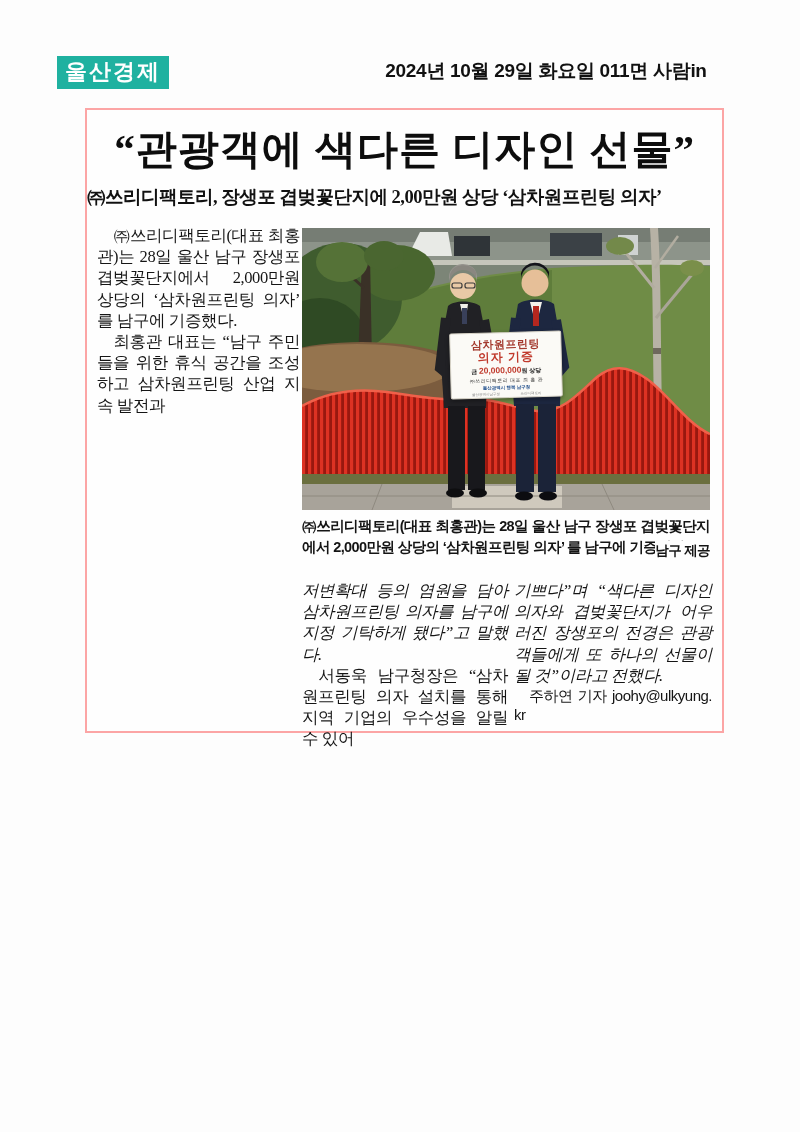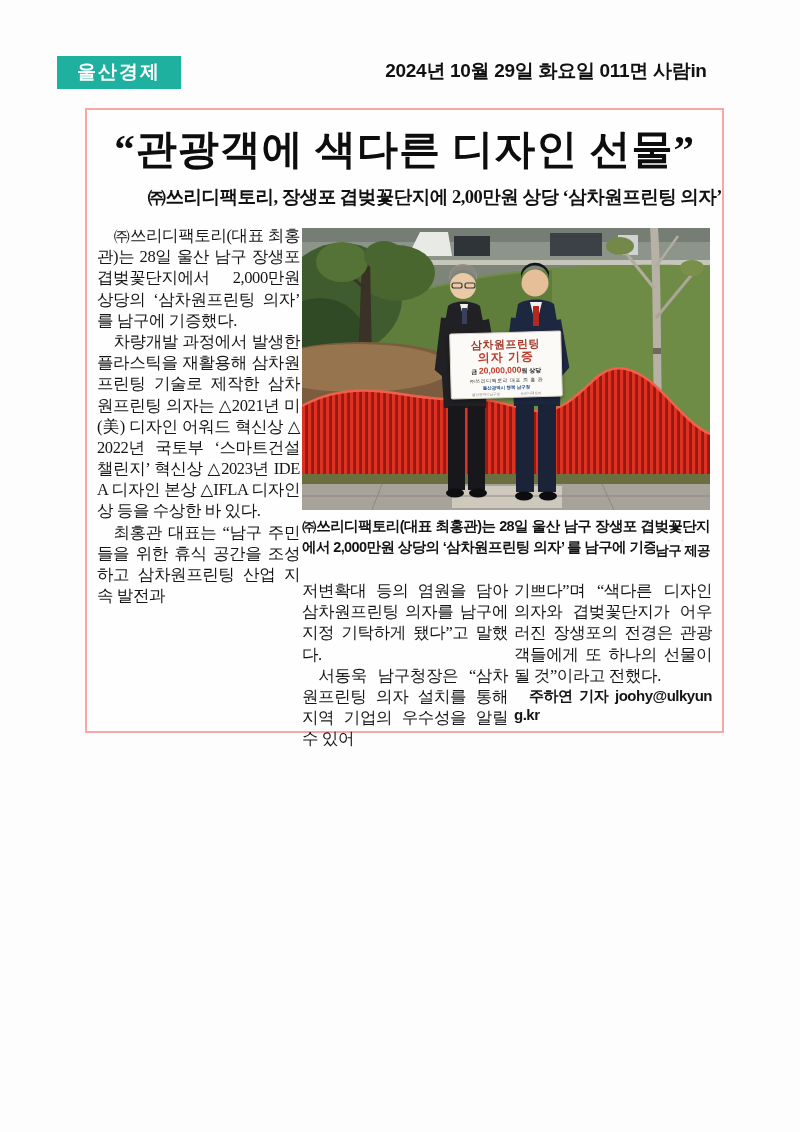--- a/index.html
+++ b/index.html
@@ -4,50 +4,50 @@
 <style>
   * { margin:0; padding:0; box-sizing:border-box; }
   html,body { background:#ffffff; }
   .page {
     position:relative; width:800px; height:1132px; margin:0 auto;
     background:#fdfdfd; overflow:hidden;
     font-family:"Liberation Serif","DejaVu Serif",serif; color:#1a1a1a;
   }
   
   .logo {
-    position:absolute; left:57px; top:56px; height:33px; padding:2px 20px 3px;
+    position:absolute; left:57px; top:56px; height:33px; padding:2px 8px 3px;
     background:#1fb1a0; color:#ffffff; font-family:"Liberation Sans","DejaVu Sans",sans-serif;
-    font-weight:bold; font-size:19px; letter-spacing:2px; line-height:28px;
+    font-weight:bold; font-size:22px; letter-spacing:2px; line-height:28px;
   }
   .dateline {
     position:absolute; right:54px; top:58px; width:400px; text-align:center;
     font-family:"Liberation Sans","DejaVu Sans",sans-serif; font-weight:bold;
     font-size:19px; color:#111; letter-spacing:-0.3px;
   }
   
   .article-box {
     position:absolute; left:85px; top:108px; width:639px; height:625px;
     border:2px solid #fca5a5; background:#fefefe;
   }
   .headline {
     position:absolute; left:0; top:12px; width:100%; text-align:center;
     font-weight:bold; font-size:41px; letter-spacing:1px; color:#0d0d0d;
   }
   .subheadline {
-    position:absolute; left:0; top:74px; width:100%; text-align:right;
+    position:absolute; left:0; top:74px; width:100%; text-align:left;
     font-weight:bold; font-size:18.5px; letter-spacing:-0.5px; color:#111;
   }
   .col { position:absolute; font-size:16.5px; line-height:1.285; text-align:justify;
          letter-spacing:-0.4px; word-break:break-all; color:#151515; }
   .col p { text-indent:1em; margin:0; }
-  .col p.cont { text-indent:0; }
+  .col p.cont { text-indent:0;font-style:italic; }
   .col1 { left:10px;  top:115px; width:203px; height:492px; }
   .col2 { left:215px; top:470px; width:206px; }
   .col3 { left:427px; top:470px; width:198px; }
-  .byline { font-family:"Liberation Sans","DejaVu Sans",sans-serif; font-weight:bold;
+  .byline { font-family:"Liberation Sans","DejaVu Sans",sans-serif; font-weight:normal;
             font-size:15px; letter-spacing:-0.5px; margin-top:9px; text-indent:0.6em; }
   
   .photo {
     position:absolute; left:215px; top:118px; width:408px; height:282px;
     background:#7c8577; overflow:hidden;
   }
   .photo svg { position:absolute; left:0; top:0; }
   .photo-sign {
     position:absolute; left:148px; top:104px; width:112px; height:66px;
     background:#fbfaf6; border:1px solid #d8d4c8; border-radius:2px;
@@ -82,21 +82,20 @@
   <div class="logo">울산경제</div>
   <div class="dateline">2024년 10월 29일 화요일 011면 사람in</div>
 
   <div class="article-box">
 
     <div class="headline">“관광객에 색다른 디자인 선물”</div>
     <div class="subheadline">㈜쓰리디팩토리, 장생포 겹벚꽃단지에 2,00만원 상당 ‘삼차원프린팅 의자’</div>
 
     <div class="col col1">
       <p>㈜쓰리디팩토리(대표 최홍관)는 28일 울산 남구 장생포 겹벚꽃단지에서 2,000만원 상당의 ‘삼차원프린팅 의자’ 를 남구에 기증했다.</p>
-      <p>차량개발 과정에서 발생한 플라스틱을 재활용해 삼차원프린팅 기술로 제작한 삼차원프린팅 의자는 △2021년 미(美) 디자인 어워드 혁신상 △2022년 국토부 ‘스마트건설 챌린지’ 혁신상 △2023년 IDEA 디자인 본상 △IFLA 디자인상 등을 수상한 바 있다.</p>
       <p>최홍관 대표는 “남구 주민들을 위한 휴식 공간을 조성하고 삼차원프린팅 산업 지속 발전과</p>
     </div>
 
     <div class="photo">
       <svg width="408" height="282" viewBox="0 0 408 282">
 
         <g>
           <rect x="0" y="0" width="408" height="36" fill="#8d948a"></rect>
           <rect x="0" y="0" width="408" height="14" fill="#767d74"></rect>
           <polygon points="106,28 118,4 146,4 150,28" fill="#e8eae6"></polygon>

